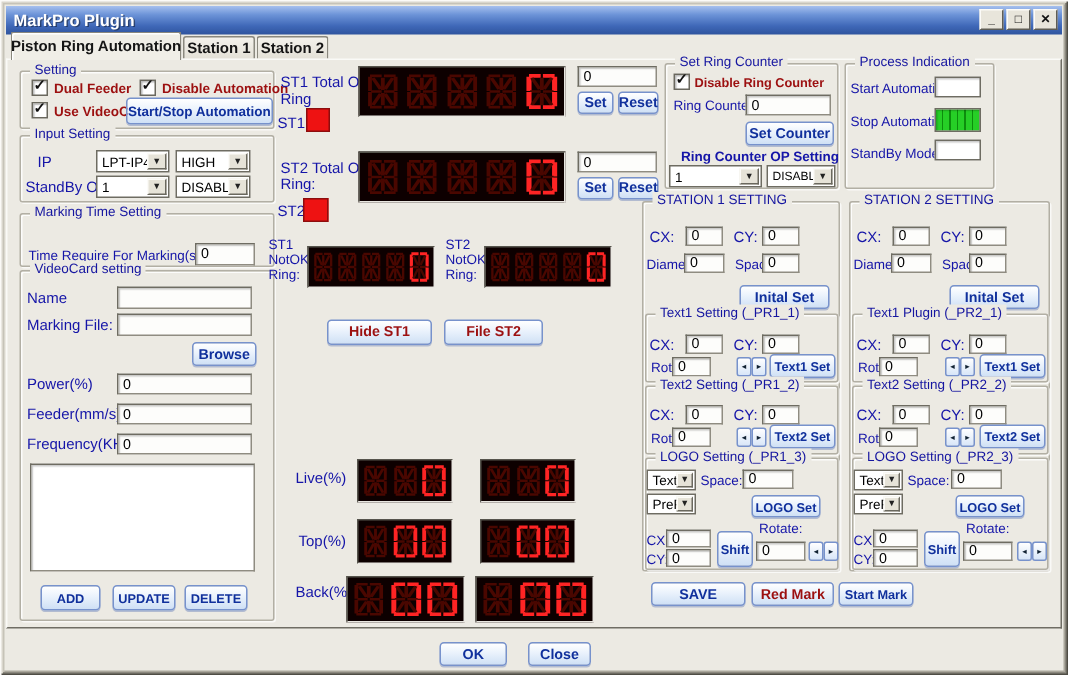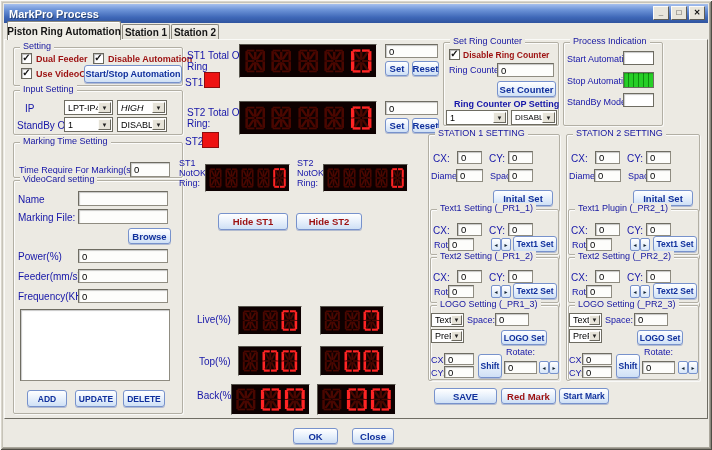--- a/index.html
+++ b/index.html
@@ -85,21 +85,21 @@
     border:1px solid #7792cc; border-radius:2px; display:flex; align-items:center; justify-content:center;
     font-size:5px; color:#123; font-weight:bold;
   }
 </style>
 </head>
 <body>
 
 <div id="window">
 
   <div class="titlebar">
-    <span class="title-text">MarkPro Process</span>
+    <span class="title-text">MarkPro Plugin</span>
     <div class="winbtns">
       <div class="winbtn">_</div>
       <div class="winbtn">□</div>
       <div class="winbtn">✕</div>
     </div>
   </div>
 
   <div class="tab active" style="left:7px;width:114px;">Piston Ring Automation</div>
   <div class="tab" style="left:122px;width:48px;">Station 1</div>
   <div class="tab" style="left:171px;width:48px;">Station 2</div>
@@ -124,21 +124,21 @@
   <div class="btn" style="left:84px;top:65px;width:98px;height:18px;font-size:9px;">Start/Stop Automation</div>
 
   <div class="grp" style="left:13px;top:90px;width:170px;height:45px;">
     <span class="legend">Input Setting</span>
   </div>
   <span class="lbl" style="left:25px;top:103px;">IP</span>
   <div class="dd" style="left:64px;top:100px;width:49px;height:15px;">
     <span>LPT-IP4</span>
     <span class="dd-arrow">▼</span>
   </div>
-  <div class="dd" style="left:117px;top:100px;width:50px;height:15px;font-style:italic;">
+  <div class="dd" style="left:117px;top:100px;width:50px;height:15px;">
     <span>HIGH</span>
     <span class="dd-arrow">▼</span>
   </div>
   <span class="lbl" style="left:17px;top:120px;">StandBy OP</span>
   <div class="dd" style="left:64px;top:117px;width:49px;height:15px;">
     <span>1</span>
     <span class="dd-arrow">▼</span>
   </div>
   <div class="dd" style="left:117px;top:117px;width:50px;height:15px;">
     <span>DISABLE</span>
@@ -555,21 +555,21 @@
         <line x1="10" y1="16.2" x2="10" y2="25.6" stroke="#4a0700" stroke-width="2.1"></line>
         <line x1="17" y1="15.4" x2="17" y2="26.4" stroke="#ff2424" stroke-width="2.8"></line>
         <line x1="8.8" y1="16.8" x2="4.6" y2="25.4" stroke="#4a0700" stroke-width="2.1"></line>
         <line x1="11.2" y1="16.8" x2="15.4" y2="25.4" stroke="#4a0700" stroke-width="2.1"></line>
         <line x1="3" y1="27" x2="9.4" y2="27" stroke="#ff2424" stroke-width="2.8"></line>
         <line x1="10.6" y1="27" x2="17" y2="27" stroke="#ff2424" stroke-width="2.8"></line>
       </svg>
     </div>
 
   <div class="btn redtext" style="left:218px;top:213px;width:70px;height:17px;">Hide ST1</div>
-  <div class="btn redtext" style="left:296px;top:213px;width:66px;height:17px;">Hide ST2</div>
+  <div class="btn redtext" style="left:296px;top:213px;width:66px;height:17px;">File ST2</div>
 
   <span class="lbl" style="left:197px;top:314px;">Live(%)</span>
   <div class="led" style="left:238px;top:306px;width:64px;height:29px;padding:2px;gap:1px;">
       <svg viewBox="0 0 20 30" preserveAspectRatio="none">
         <line x1="3" y1="3" x2="9.4" y2="3" stroke="#4a0700" stroke-width="2.1"></line>
         <line x1="10.6" y1="3" x2="17" y2="3" stroke="#4a0700" stroke-width="2.1"></line>
         <line x1="3" y1="3.6" x2="3" y2="14.6" stroke="#4a0700" stroke-width="2.1"></line>
         <line x1="10" y1="4.4" x2="10" y2="13.8" stroke="#4a0700" stroke-width="2.1"></line>
         <line x1="17" y1="3.6" x2="17" y2="14.6" stroke="#4a0700" stroke-width="2.1"></line>
         <line x1="4.6" y1="4.6" x2="8.8" y2="13.2" stroke="#4a0700" stroke-width="2.1"></line>

